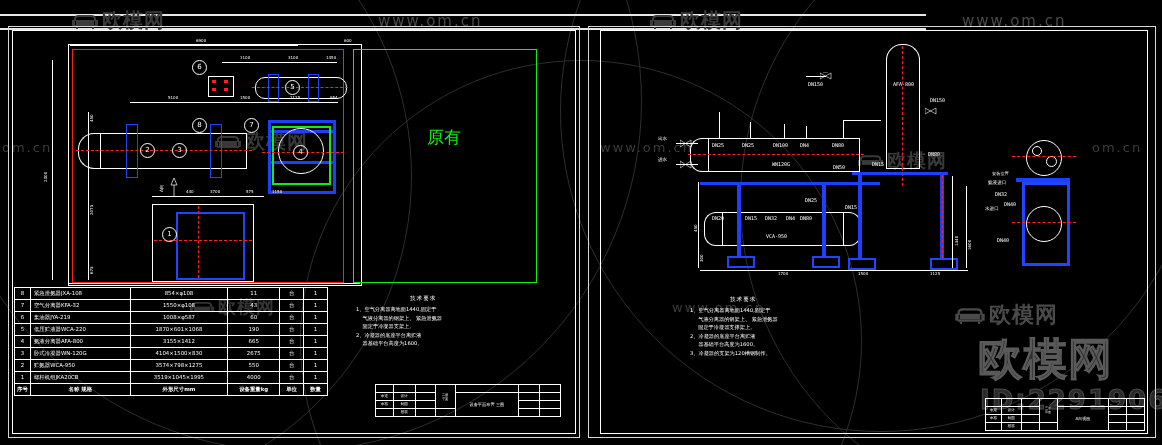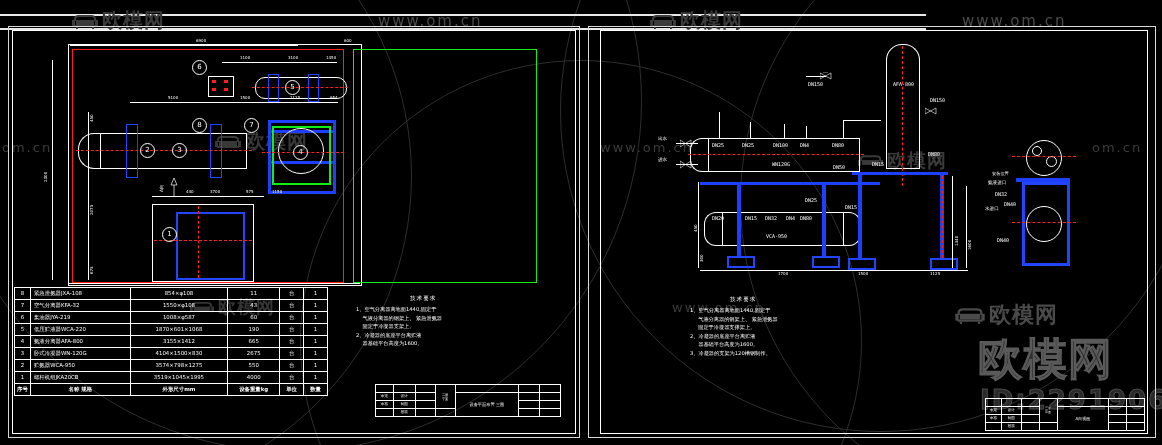--- a/index.html
+++ b/index.html
@@ -177,20 +177,21 @@
   <div class="sheet-inner" style="left:12px;top:30px;width:562px;height:402px;"></div>
 
   <div>
 
     <div class="bx red" style="left:72px;top:49px;width:270px;height:232px;"></div>
 
     <div class="bx" style="left:68px;top:44px;width:292px;height:240px;"></div>
 
     <div class="bx green" style="left:353px;top:49px;width:182px;height:232px;border-width:1px;"></div>
     <div class="greennote" style="left:386px;top:122px;width:116px;">
+      <div>原有</div>
     </div>
 
     <div class="ln" style="left:70px;top:45px;width:228px;height:1px;"></div>
     <div class="dimtxt" style="left:196px;top:39px;">6900</div>
     <div class="dimtxt" style="left:344px;top:39px;">600</div>
     <div class="ln" style="left:222px;top:62px;width:115px;height:1px;"></div>
     <div class="dimtxt" style="left:240px;top:56px;">1100</div>
     <div class="dimtxt" style="left:288px;top:56px;">3100</div>
     <div class="dimtxt" style="left:326px;top:56px;">1450</div>
 

